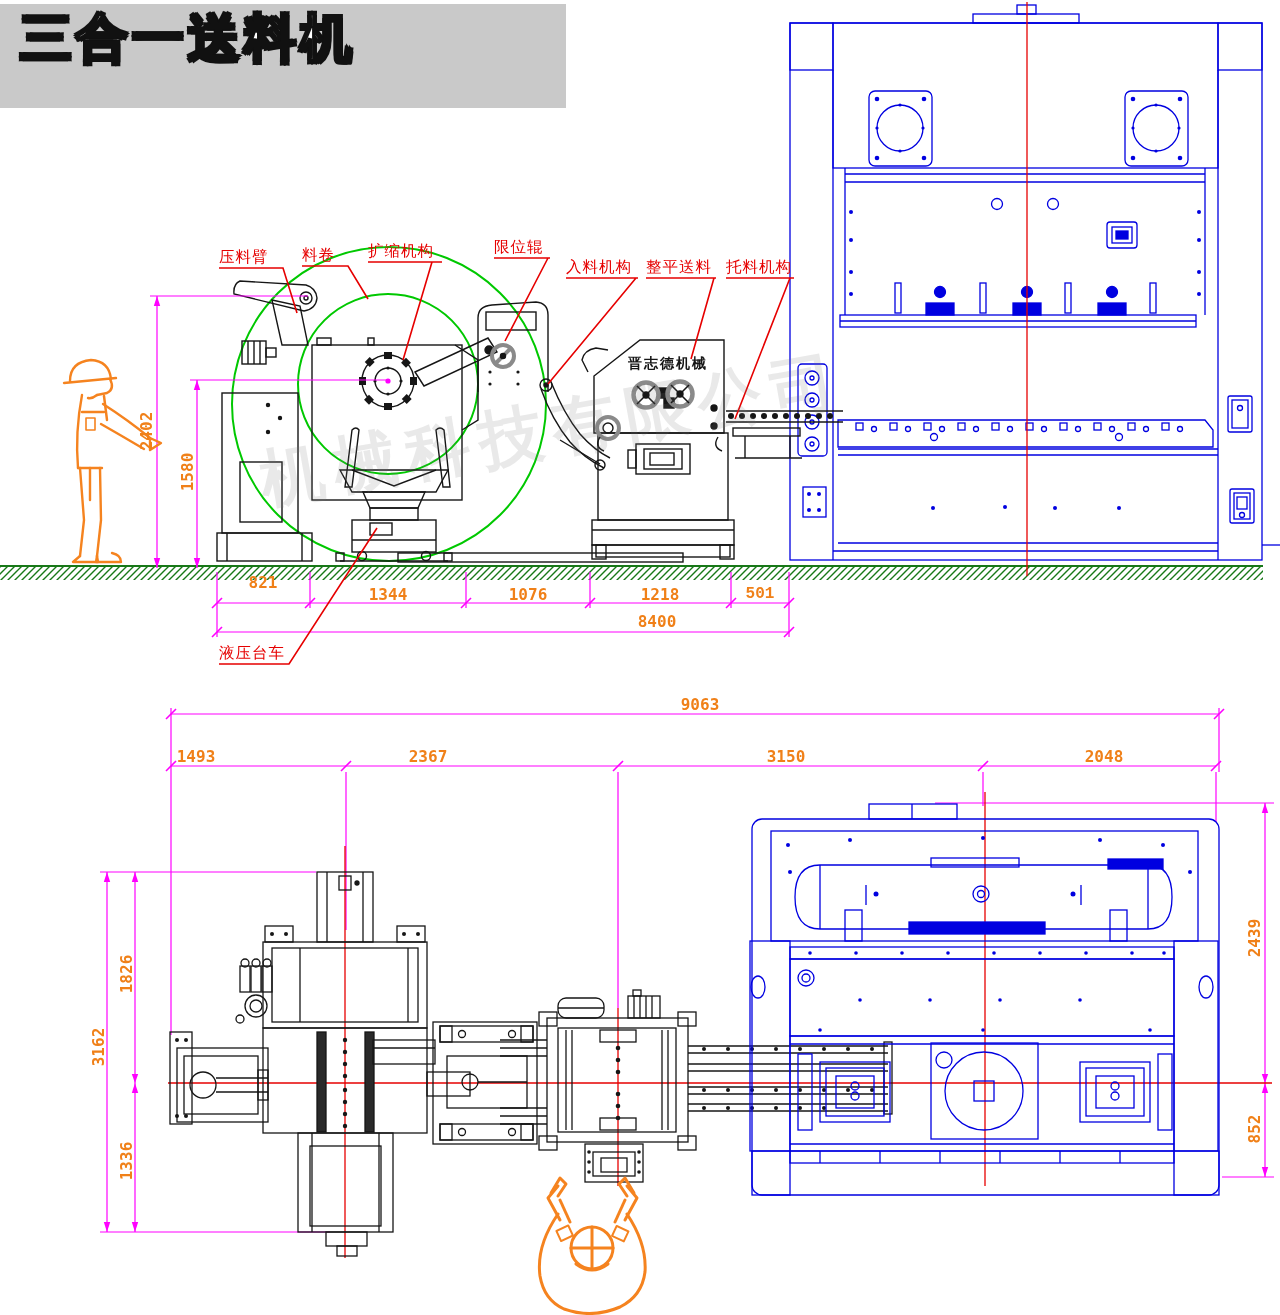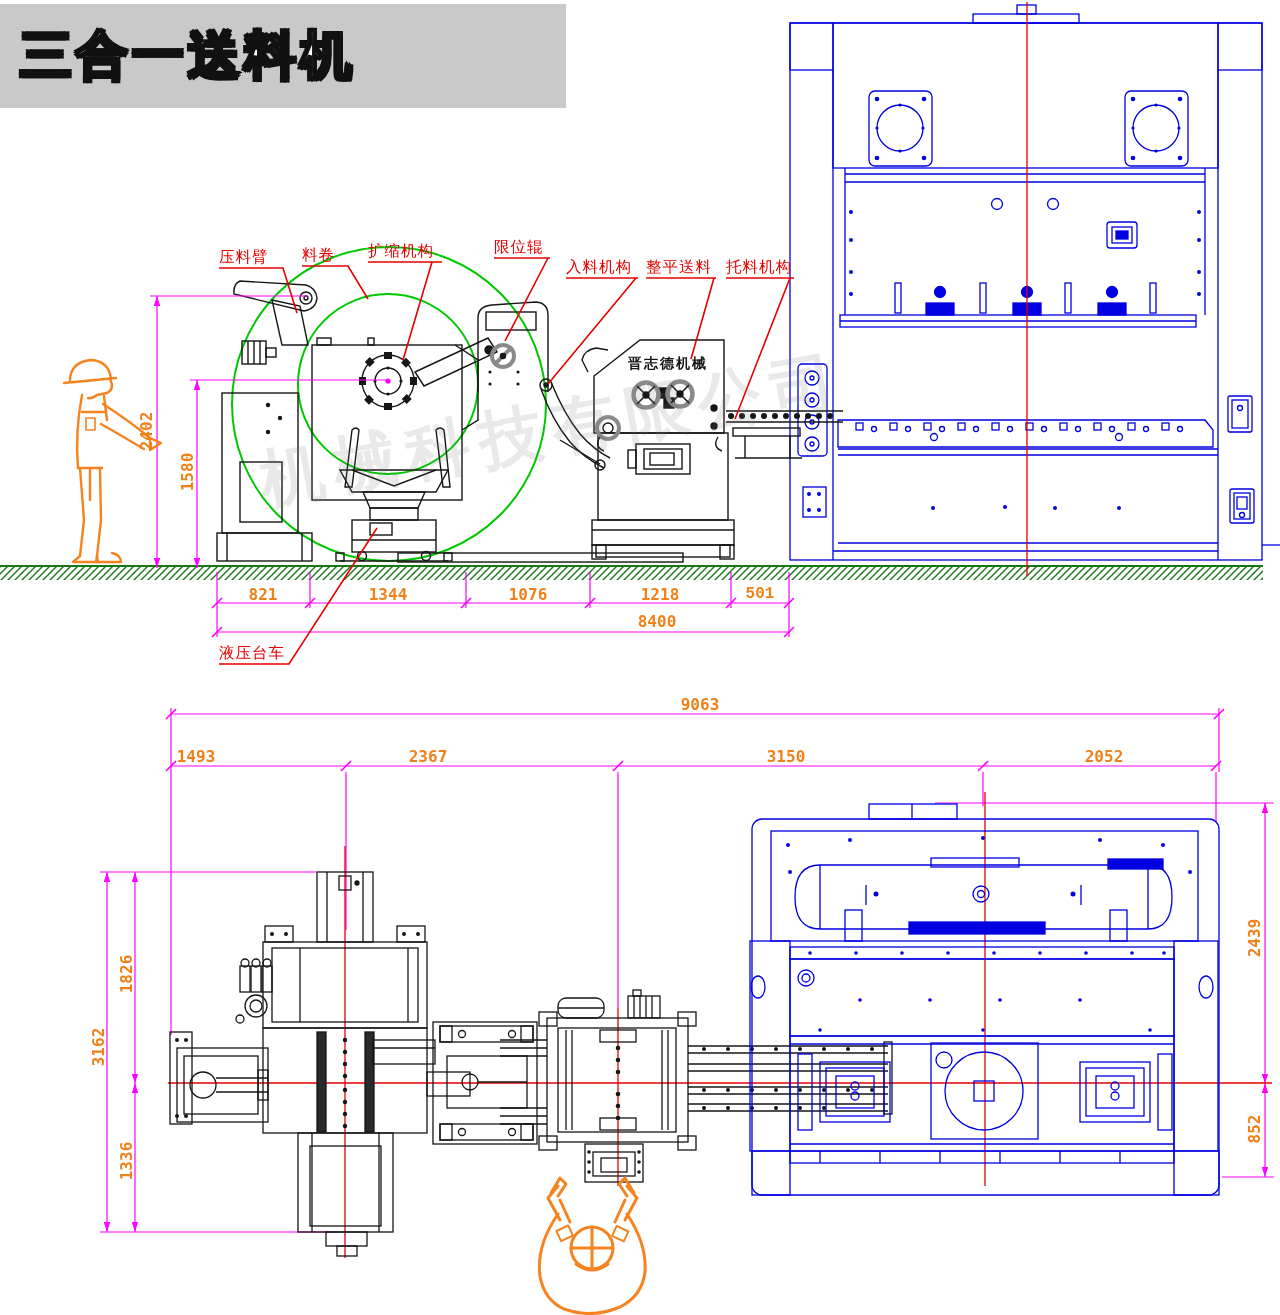--- a/index.html
+++ b/index.html
@@ -2,21 +2,21 @@
 <html><head>
 <meta charset="utf-8">
 <style>
   html,body{margin:0;padding:0;background:#ffffff;}
   #stage{position:relative;width:1280px;height:1315px;background:#ffffff;overflow:hidden;
          font-family:"Liberation Sans",sans-serif;}
   #stage svg{position:absolute;left:0;top:0;}
   .t{position:absolute;white-space:nowrap;}
   
   #banner{position:absolute;left:0;top:4px;width:566px;height:104px;background:#c9c9c9;
-          display:flex;align-items:center;padding-left:20px;box-sizing:border-box;}
+          display:flex;padding-left:20px;box-sizing:border-box;}
   .title-main,.title-hl{font-size:52px;font-weight:900;letter-spacing:4px;
           -webkit-text-stroke:2.3px #111;
           text-shadow:2px 2px 0 #111,-2px -2px 0 #111,2px -2px 0 #111,-2px 2px 0 #111;}
   .title-main{color:#ffffff;}
   .title-hl{color:#ffec00;margin-left:18px;}
   
   .lbl{color:#e60000;font-size:15.5px;letter-spacing:1px;}
   
   .dim{color:#f08018;font-size:16px;font-family:"DejaVu Sans Mono",monospace;font-weight:700;}
   .dim.ctr{transform:translateX(-50%);}
@@ -751,31 +751,31 @@
 <div class="t lbl" style="left:494px;top:237px;">限位辊</div>
 <div class="t lbl" style="left:566px;top:257px;">入料机构</div>
 <div class="t lbl" style="left:646px;top:257px;">整平送料</div>
 <div class="t lbl" style="left:726px;top:257px;">托料机构</div>
 <div class="t lbl" style="left:219px;top:643px;">液压台车</div>
 
 <div class="t brand" style="left:620px;top:355px;width:96px;text-align:center;">晋志德机械</div>
 
 <div class="t dim vdim" style="left:97px;top:421px;">2402</div>
 <div class="t dim vdim" style="left:138px;top:462px;">1580</div>
-<div class="t dim ctr" style="left:263px;top:585px;">821</div>
+<div class="t dim ctr" style="left:263px;top:573px;">821</div>
 <div class="t dim ctr" style="left:388px;top:585px;">1344</div>
 <div class="t dim ctr" style="left:528px;top:585px;">1076</div>
 <div class="t dim ctr" style="left:660px;top:585px;">1218</div>
 <div class="t dim ctr" style="left:760px;top:585px;font-family:Liberation Mono, monospace;">501</div>
 <div class="t dim ctr" style="left:657px;top:612px;">8400</div>
 
 <div class="t dim ctr" style="left:700px;top:695px;">9063</div>
 <div class="t dim ctr" style="left:196px;top:747px;">1493</div>
 <div class="t dim ctr" style="left:428px;top:747px;">2367</div>
 <div class="t dim ctr" style="left:786px;top:747px;">3150</div>
-<div class="t dim ctr" style="left:1104px;top:747px;">2052</div>
+<div class="t dim ctr" style="left:1104px;top:747px;">2048</div>
 <div class="t dim vdim" style="left:49px;top:1037px;">3162</div>
 <div class="t dim vdim" style="left:77px;top:964px;">1826</div>
 <div class="t dim vdim" style="left:77px;top:1151px;">1336</div>
 <div class="t dim vdim" style="left:1205px;top:928px;">2439</div>
 <div class="t dim vdim" style="left:1205px;top:1119px;">852</div>
 
 </div>
 
 </body></html>

